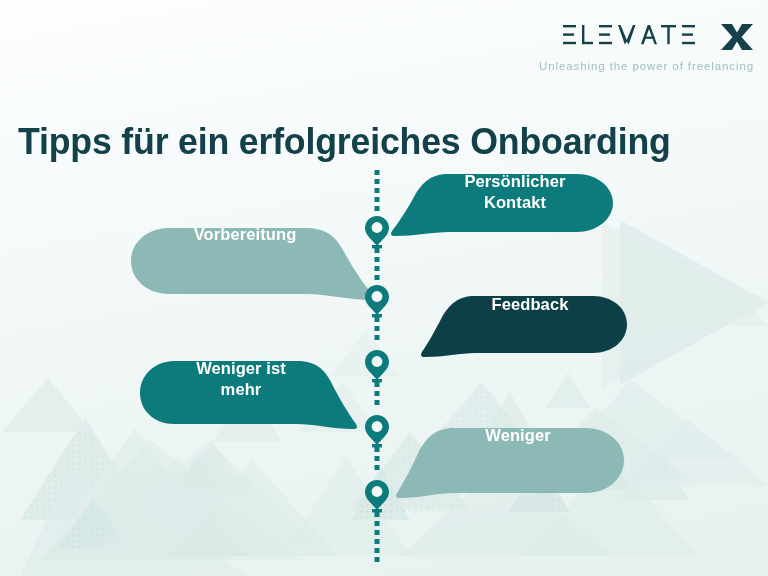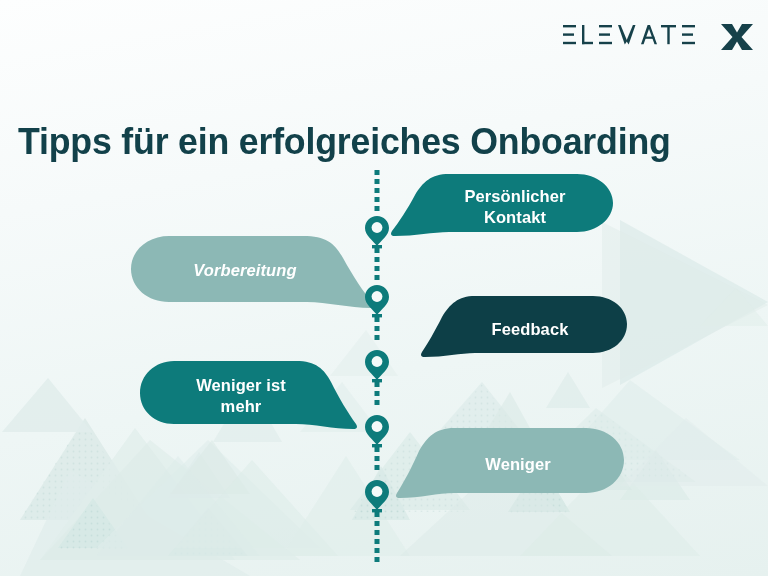--- a/index.html
+++ b/index.html
@@ -75,21 +75,20 @@
     font-stretch: condensed;
     transform: scaleX(0.965);
     transform-origin: left center;
     white-space: nowrap;
   }
 
   
   .bubble {
     position: absolute;
     display: flex;
-    align-items: center;
     justify-content: center;
   }
   .bubble svg {
     position: absolute;
     inset: 0;
     width: 100%;
     height: 100%;
   }
   .bubble-label {
     position: relative;
@@ -201,25 +200,26 @@
               <rect x="119" y="19.8" width="13" height="2.4"></rect>
           </g>
         </svg>
       </span>
       <span class="logo-x">
         <svg width="34" height="28" viewBox="0 0 34 28">
           <path d="M1 1 L12 1 L17 9.5 L22 1 L33 1 L21.5 14 L33 27 L22 27 L17 18.5 L12 27 L1 27 L12.5 14 Z" fill="#16414a"></path>
         </svg>
       </span>
     </div>
+    <div class="logo-tagline">Unleashing the power of freelancing</div>
   </div>
 
   <h1 class="headline">Tipps für ein erfolgreiches Onboarding</h1>
 
-  <div class="bubble" style="left:131px; top:236px; width:244px; height:78px;font-style:italic;">
+  <div class="bubble" style="left:131px; top:228px; width:244px; height:78px;">
     <svg viewBox="0 0 244 78" preserveAspectRatio="none">
       <path d="M38,0 H172 C196,0 204,8 212,22 C222,40 232,56 243,68 C244,70 243,72 240,72
                C218,72 196,66 176,66 H38 C17,66 0,52 0,33 C0,14 17,0 38,0 Z" fill="#8cb8b5"></path>
     </svg>
     <span class="bubble-label" style="transform:translate(-8px,-4px);">Vorbereitung</span>
   </div>
 
   <div class="bubble" style="left:391px; top:174px; width:222px; height:72px;">
     <svg viewBox="0 0 222 72" preserveAspectRatio="none">
       <path d="M186,0 H58 C40,0 32,8 24,21 C16,36 8,48 1,57 C-1,60 0,62 4,62

